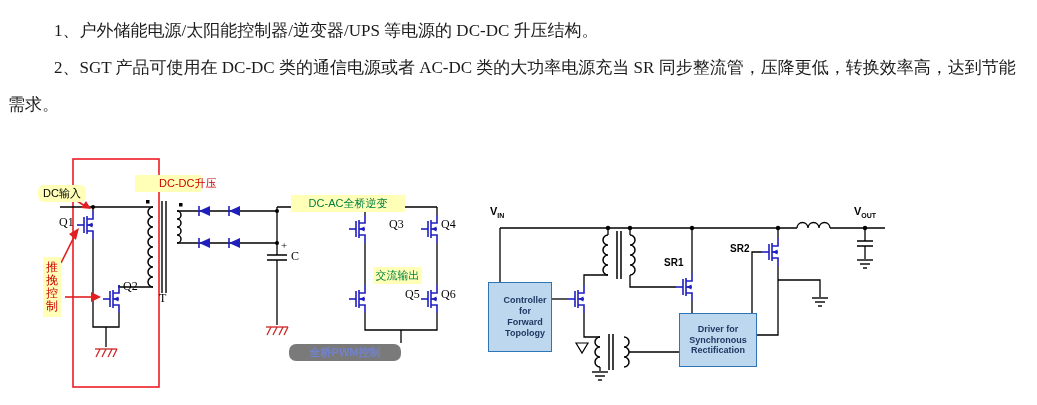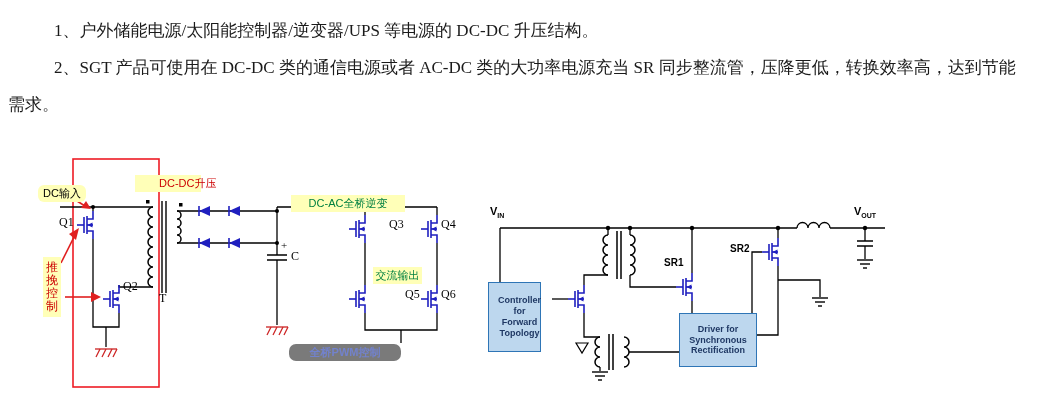--- a/index.html
+++ b/index.html
@@ -207,19 +207,19 @@
 
   <div class="netlabel" style="left:10px; top:20px;">
     <span>V</span><sub>IN</sub>
   </div>
   <div class="netlabel" style="left:374px; top:20px;">
     <span>V</span><sub>OUT</sub>
   </div>
   <div class="netlabel" style="left:184px; top:72px; font-size:10px;">SR1</div>
   <div class="netlabel" style="left:250px; top:58px; font-size:10px;">SR2</div>
 
-  <div class="bluebox" style="left:8px; top:97px; width:53px; height:70px;padding-left:12px;">
+  <div class="bluebox" style="left:8px; top:97px; width:64px; height:70px;padding-left:12px;">
     <span>Controller for Forward Topology</span>
   </div>
   <div class="bluebox" style="left:199px; top:128px; width:78px; height:54px;">
     <span>Driver for Synchronous Rectification</span>
   </div>
 </div>
 
 </body></html>

